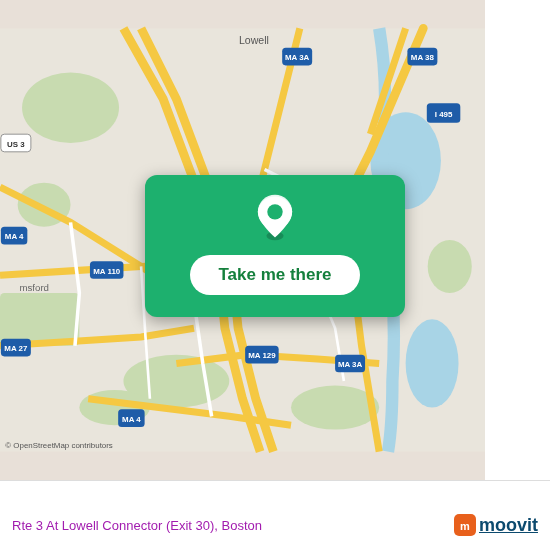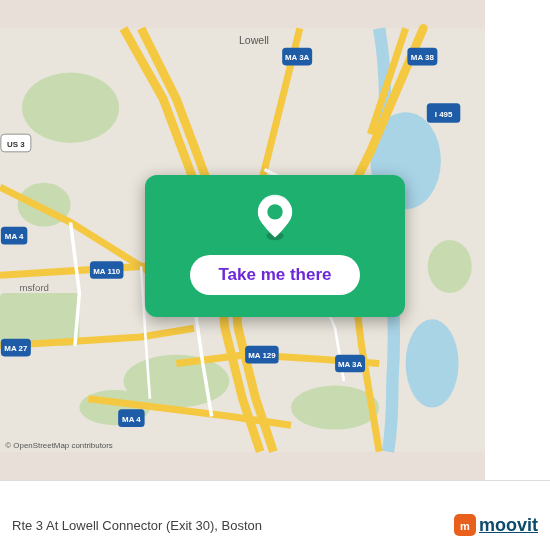--- a/index.html
+++ b/index.html
@@ -36,21 +36,21 @@
     }
 
     .pin-icon {
       width: 48px;
       height: 48px;
       margin-bottom: 10px;
     }
 
     .take-me-there-btn {
       background: white;
-      color: #6d28d9;
+      color: #15803d;
       border: none;
       border-radius: 24px;
       padding: 10px 28px;
       font-size: 17px;
       font-weight: 600;
       cursor: pointer;
       margin-top: 4px;
       white-space: nowrap;
     }
 
@@ -77,21 +77,21 @@
     .moovit-text {
       font-size: 18px;
       font-weight: bold;
       color: #0c4a6e;
       font-family: Arial, sans-serif;
       text-decoration: underline;
     }
 
     .bottom-text {
       font-size: 13px;
-      color: #404040;
+      color: #a21caf;
       flex: 1;
       padding-right: 90px;
       margin-top: 19px;
     }
 
     
     .map-svg {
       position: absolute;
       top: 0; left: 0;
       width: 100%;

